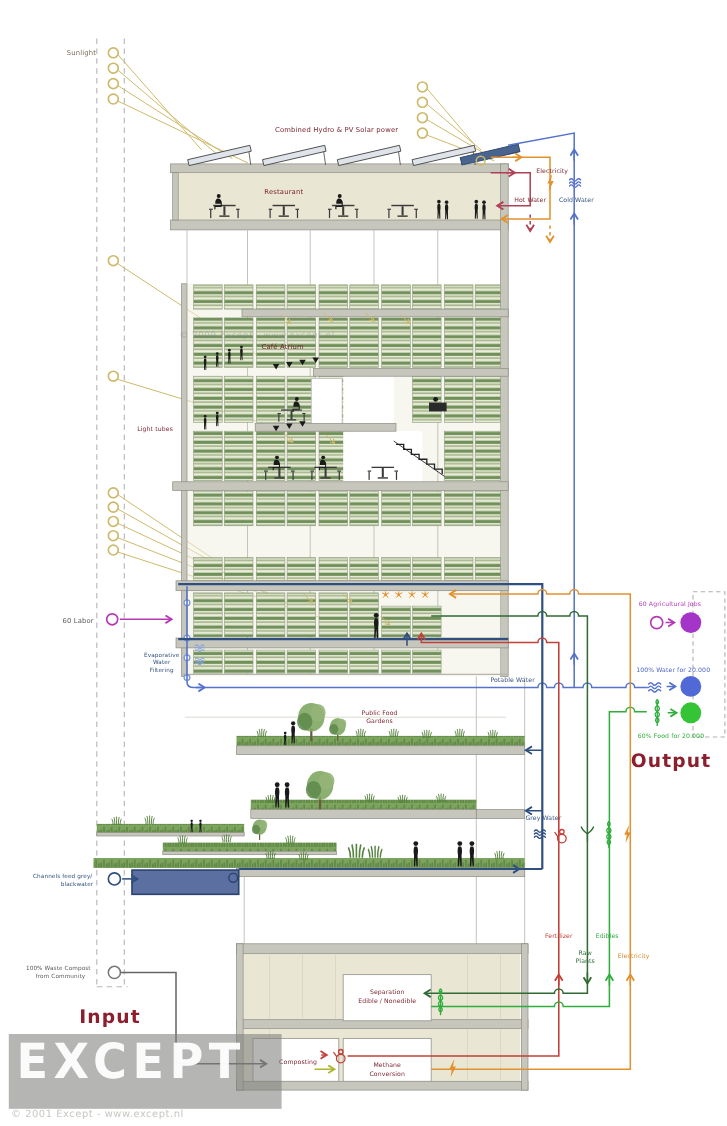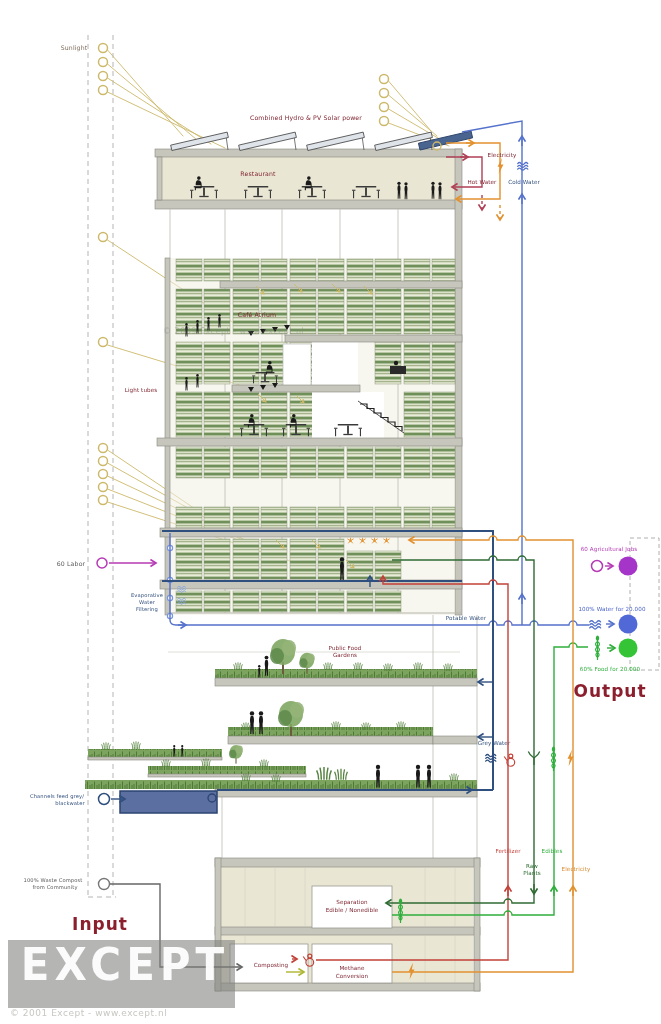--- a/index.html
+++ b/index.html
@@ -36,27 +36,27 @@
   .sMagenta{stroke:#b53ab5;}
   .sGrey{stroke:#666666;}
   .sOlive{stroke:#aeb52e;}
   .dashed{stroke-dasharray:3,3;}
   .guide{stroke:#b5b5b5;stroke-width:1;stroke-dasharray:5,4;fill:none;}
   .slab{fill:#c6c6bc;stroke:#88887f;stroke-width:0.6;}
   .col{stroke:#c3c3bb;stroke-width:0.9;}
   .mull{stroke:#d8d5c6;stroke-width:0.8;}
   .panel{fill:url(#veg);stroke:#8a9a7a;stroke-width:0.5;}
   .wbox{fill:#ffffff;stroke:#9a9a92;stroke-width:0.8;}
-  .logo-box{position:absolute;left:8px;top:940px;width:227px;height:68px;
-            background:rgba(128,128,126,0.58);text-align:center;}
+  .logo-box{position:absolute;left:8px;top:940px;width:248px;height:68px;
+            background:rgba(128,128,126,0.58);}
   .logo-text{font-weight:bold;font-size:42px;line-height:46px;color:rgba(255,255,255,0.95);
              letter-spacing:5px;margin:1px 0 0 7px;transform:scaleY(1.05);transform-origin:left top;}
   .logo-tagline{font-weight:bold;font-size:12.5px;color:#e6e7e3;letter-spacing:1.6px;margin:2px 0 0 9px;}
   .footer-copy{position:absolute;left:10px;top:1008px;font-size:9px;color:#c6c8c2;letter-spacing:.5px;}
-  .watermark{position:absolute;left:163px;top:300px;font-size:8px;color:rgba(130,130,130,0.38);letter-spacing:.5px;margin-top:27px;}
+  .watermark{position:absolute;left:163px;top:300px;font-size:8px;color:rgba(130,130,130,0.38);letter-spacing:.5px;}
 </style>
 </head>
 <body>
 
 <div class="stage">
 
 <svg width="661" height="1024" viewBox="0 0 661 1024">
 <defs>
   <pattern id="veg" width="9" height="8" patternUnits="userSpaceOnUse">
     <rect width="9" height="8" fill="#e9ecd8"></rect>

